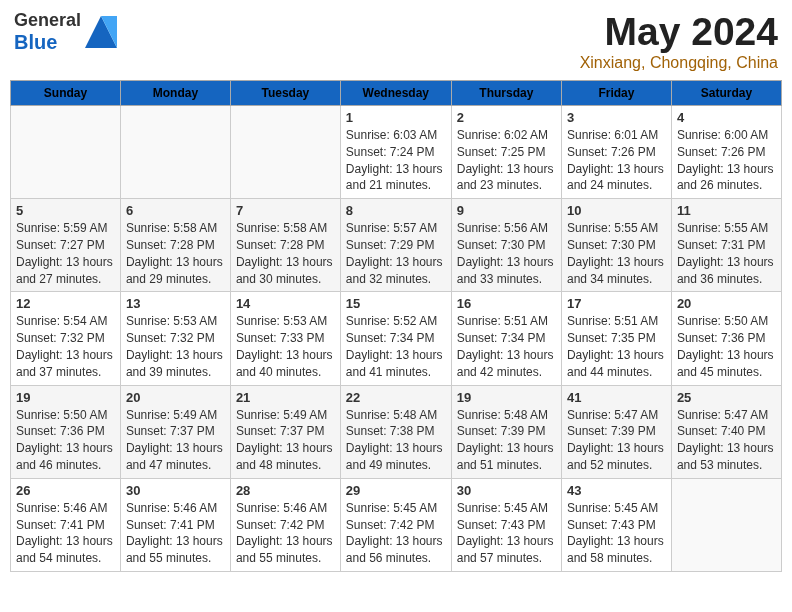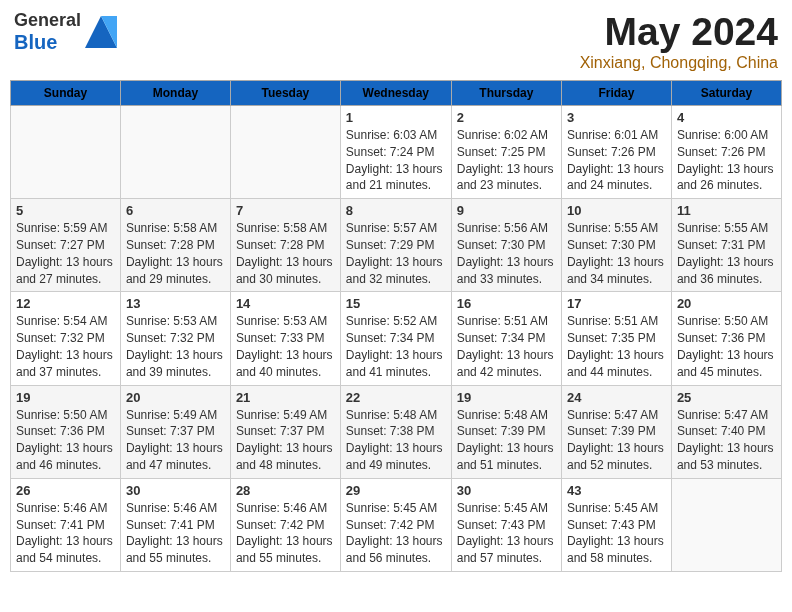--- a/index.html
+++ b/index.html
@@ -187,21 +187,21 @@
         </td>
         <td>
           <span class="day-num">22</span>
           <div class="day-info">Sunrise: 5:48 AM<br>Sunset: 7:38 PM<br>Daylight: 13 hours<br>and 49 minutes.</div>
         </td>
         <td>
           <span class="day-num">19</span>
           <div class="day-info">Sunrise: 5:48 AM<br>Sunset: 7:39 PM<br>Daylight: 13 hours<br>and 51 minutes.</div>
         </td>
         <td>
-          <span class="day-num">24</span>
+          <span class="day-num">41</span>
           <div class="day-info">Sunrise: 5:47 AM<br>Sunset: 7:39 PM<br>Daylight: 13 hours<br>and 52 minutes.</div>
         </td>
         <td>
           <span class="day-num">25</span>
           <div class="day-info">Sunrise: 5:47 AM<br>Sunset: 7:40 PM<br>Daylight: 13 hours<br>and 53 minutes.</div>
         </td>
       </tr>
       <tr>
         <td>
           <span class="day-num">26</span>

